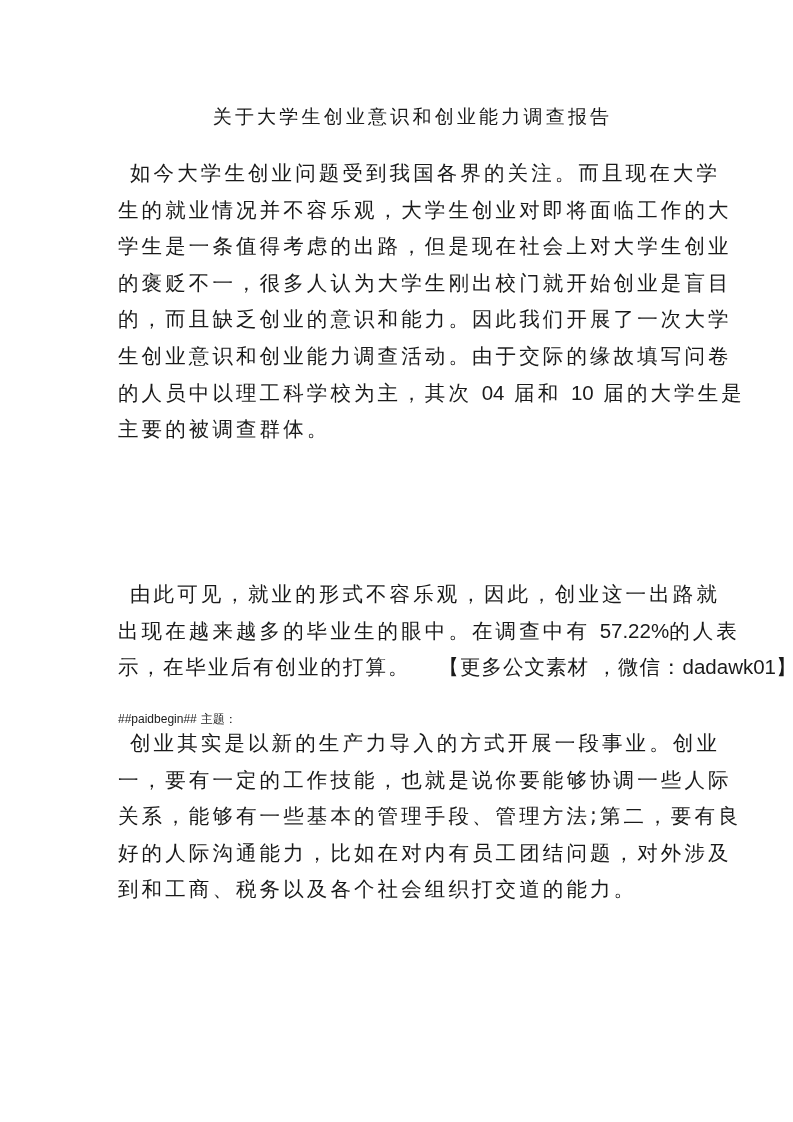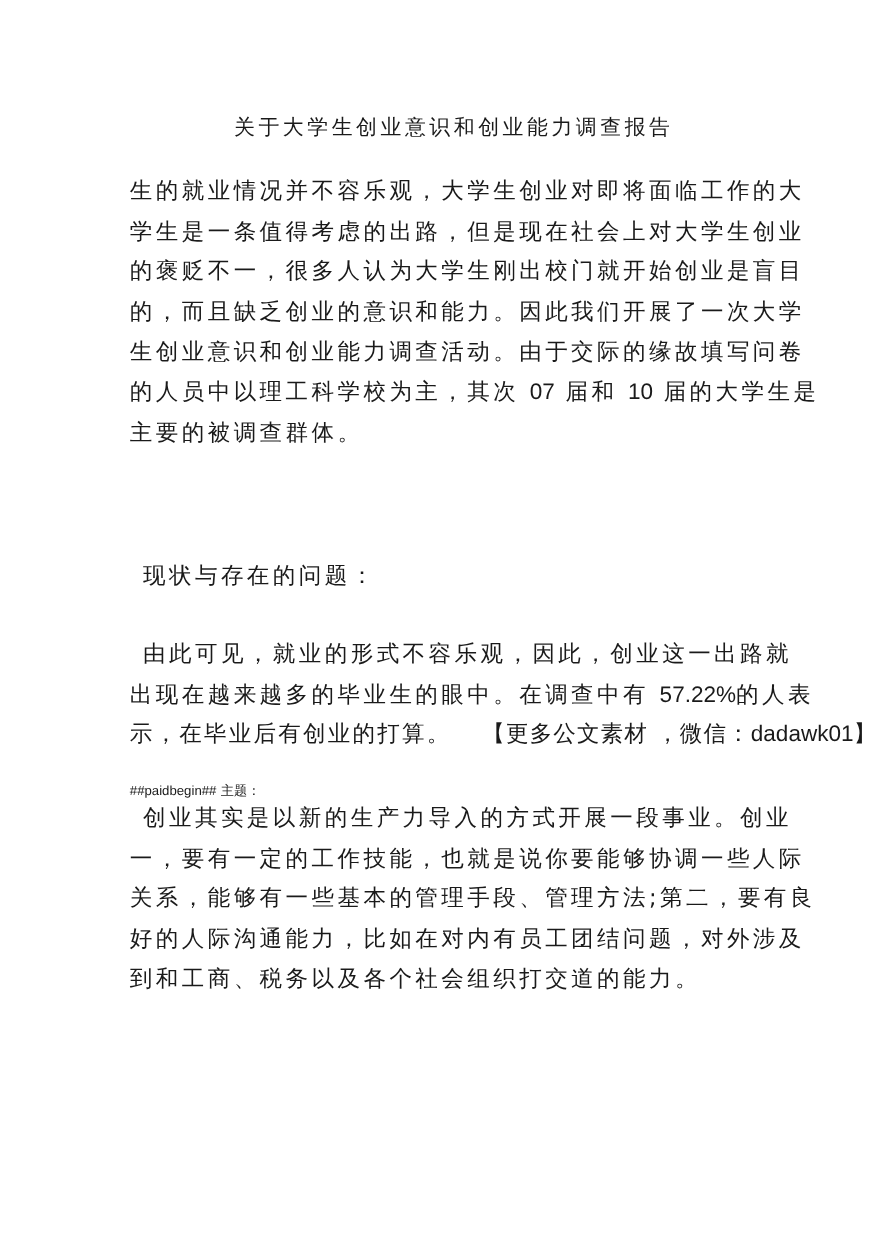--- a/index.html
+++ b/index.html
@@ -83,32 +83,30 @@
     }
   </style>
 </head>
 <body>
 
 <div class="page">
 
   <div class="title">关于大学生创业意识和创业能力调查报告</div>
 
   <div class="para p1">
+    <span class="line indent">如今大学生创业问题受到我国各界的关注。而且现在大学</span>
     <span class="line">生的就业情况并不容乐观，大学生创业对即将面临工作的大</span>
     <span class="line">学生是一条值得考虑的出路，但是现在社会上对大学生创业</span>
     <span class="line">的褒贬不一，很多人认为大学生刚出校门就开始创业是盲目</span>
     <span class="line">的，而且缺乏创业的意识和能力。因此我们开展了一次大学</span>
     <span class="line">生创业意识和创业能力调查活动。由于交际的缘故填写问卷</span>
-    <span class="line"><span>的人员中以理工科学校为主，其次 </span><span class="latin">07</span><span> 届和 </span><span class="latin">10</span><span> 届的大学生是</span></span>
+    <span class="line"><span>的人员中以理工科学校为主，其次 </span><span class="latin">04</span><span> 届和 </span><span class="latin">10</span><span> 届的大学生是</span></span>
     <span class="line">主要的被调查群体。</span>
   </div>
 
-  <div class="para p2">
-    <span class="line indent">现状与存在的问题：</span>
-  </div>
 
   <div class="para p3">
     <span class="line indent">由此可见，就业的形式不容乐观，因此，创业这一出路就</span>
     <span class="line"><span>出现在越来越多的毕业生的眼中。在调查中有 </span><span class="latin">57.22%</span><span>的人表</span></span>
     <span class="line" style="letter-spacing:2px;"><span>示，在毕业后有创业的打算。</span><span class="ad">【更多公文素材 ，微信：</span><span class="latin">dadawk01</span><span>】</span></span>
   </div>
 
   <div class="marker">
     <span class="tag">##paidbegin##</span><span class="label">主题：</span>
   </div>

